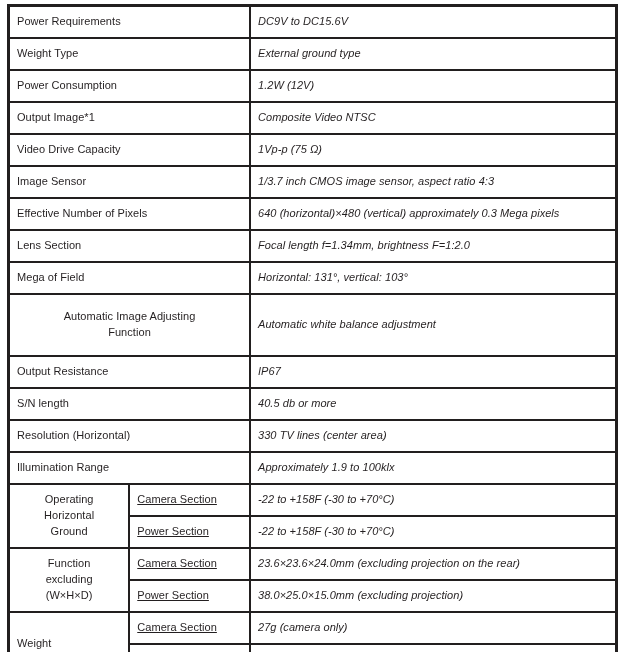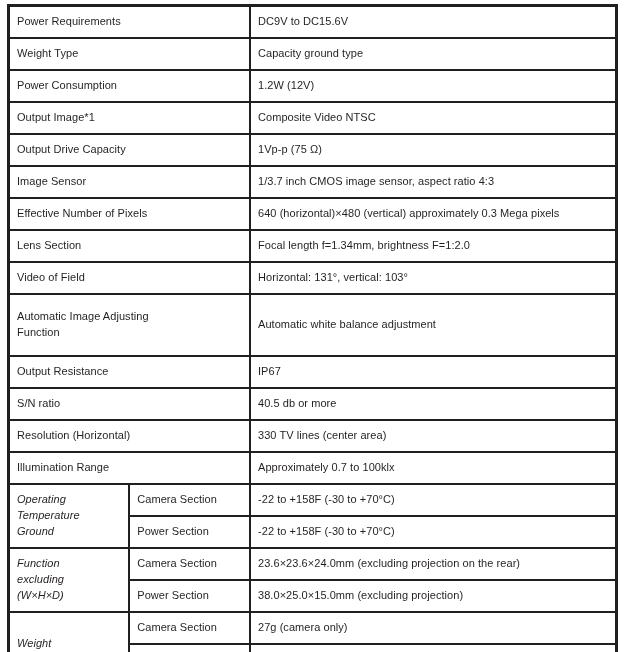--- a/index.html
+++ b/index.html
@@ -34,128 +34,130 @@
     vertical-align: middle;
     background: #ffffff;
     color: #231f20;
     letter-spacing: 0.005em;
   }
   td.label-cell {
     width: 225px;
   }
   td.label-cell.narrow {
     width: 106px;
-    font-style: italic;
   }
   td.sub-label-cell {
     width: 119px;
+    text-decoration: underline;
   }
   td.value-cell {
     width: auto;
+    font-style: italic;
   }
   tr.row-std td {
     height: 30px;
   }
   tr.row-tall td {
     height: 60px;
   }
   .label-stack {
     display: block;
+    text-align: center;
   }
   .label-stack .line {
     display: block;
   }
 </style>
 </head>
 <body>
 
 <div id="spec-table-wrap">
   <table class="spec-table">
     <tbody>
 
       <tr class="row-std">
         <td class="label-cell" colspan="2">Power Requirements</td>
         <td class="value-cell">DC9V to DC15.6V</td>
       </tr>
 
       <tr class="row-std">
         <td class="label-cell" colspan="2">Weight Type</td>
-        <td class="value-cell">Capacity ground type</td>
+        <td class="value-cell">External ground type</td>
       </tr>
 
       <tr class="row-std">
         <td class="label-cell" colspan="2">Power Consumption</td>
         <td class="value-cell">1.2W (12V)</td>
       </tr>
 
       <tr class="row-std">
         <td class="label-cell" colspan="2">Output Image*1</td>
         <td class="value-cell">Composite Video NTSC</td>
       </tr>
 
       <tr class="row-std">
-        <td class="label-cell" colspan="2">Output Drive Capacity</td>
+        <td class="label-cell" colspan="2">Video Drive Capacity</td>
         <td class="value-cell">1Vp-p (75 Ω)</td>
       </tr>
 
       <tr class="row-std">
         <td class="label-cell" colspan="2">Image Sensor</td>
         <td class="value-cell">1/3.7 inch CMOS image sensor, aspect ratio 4:3</td>
       </tr>
 
       <tr class="row-std">
         <td class="label-cell" colspan="2">Effective Number of Pixels</td>
         <td class="value-cell">640 (horizontal)×480 (vertical) approximately 0.3 Mega pixels</td>
       </tr>
 
       <tr class="row-std">
         <td class="label-cell" colspan="2">Lens Section</td>
         <td class="value-cell">Focal length f=1.34mm, brightness F=1:2.0</td>
       </tr>
 
       <tr class="row-std">
-        <td class="label-cell" colspan="2">Video of Field</td>
+        <td class="label-cell" colspan="2">Mega of Field</td>
         <td class="value-cell">Horizontal: 131°, vertical: 103°</td>
       </tr>
 
       <tr class="row-tall">
         <td class="label-cell" colspan="2">
           <span class="label-stack">
             <span class="line">Automatic Image Adjusting</span>
             <span class="line">Function</span>
           </span>
         </td>
         <td class="value-cell">Automatic white balance adjustment</td>
       </tr>
 
       <tr class="row-std">
         <td class="label-cell" colspan="2">Output Resistance</td>
         <td class="value-cell">IP67</td>
       </tr>
 
       <tr class="row-std">
-        <td class="label-cell" colspan="2">S/N ratio</td>
+        <td class="label-cell" colspan="2">S/N length</td>
         <td class="value-cell">40.5 db or more</td>
       </tr>
 
       <tr class="row-std">
         <td class="label-cell" colspan="2">Resolution (Horizontal)</td>
         <td class="value-cell">330 TV lines (center area)</td>
       </tr>
 
       <tr class="row-std">
         <td class="label-cell" colspan="2">Illumination Range</td>
-        <td class="value-cell">Approximately 0.7 to 100klx</td>
+        <td class="value-cell">Approximately 1.9 to 100klx</td>
       </tr>
 
       <tr class="row-std">
         <td class="label-cell narrow" rowspan="2">
           <span class="label-stack">
             <span class="line">Operating</span>
-            <span class="line">Temperature</span>
+            <span class="line">Horizontal</span>
             <span class="line">Ground</span>
           </span>
         </td>
         <td class="sub-label-cell">Camera Section</td>
         <td class="value-cell">-22 to +158F (-30 to +70°C)</td>
       </tr>
 
       <tr class="row-std">
         <td class="sub-label-cell">Power Section</td>
         <td class="value-cell">-22 to +158F (-30 to +70°C)</td>

